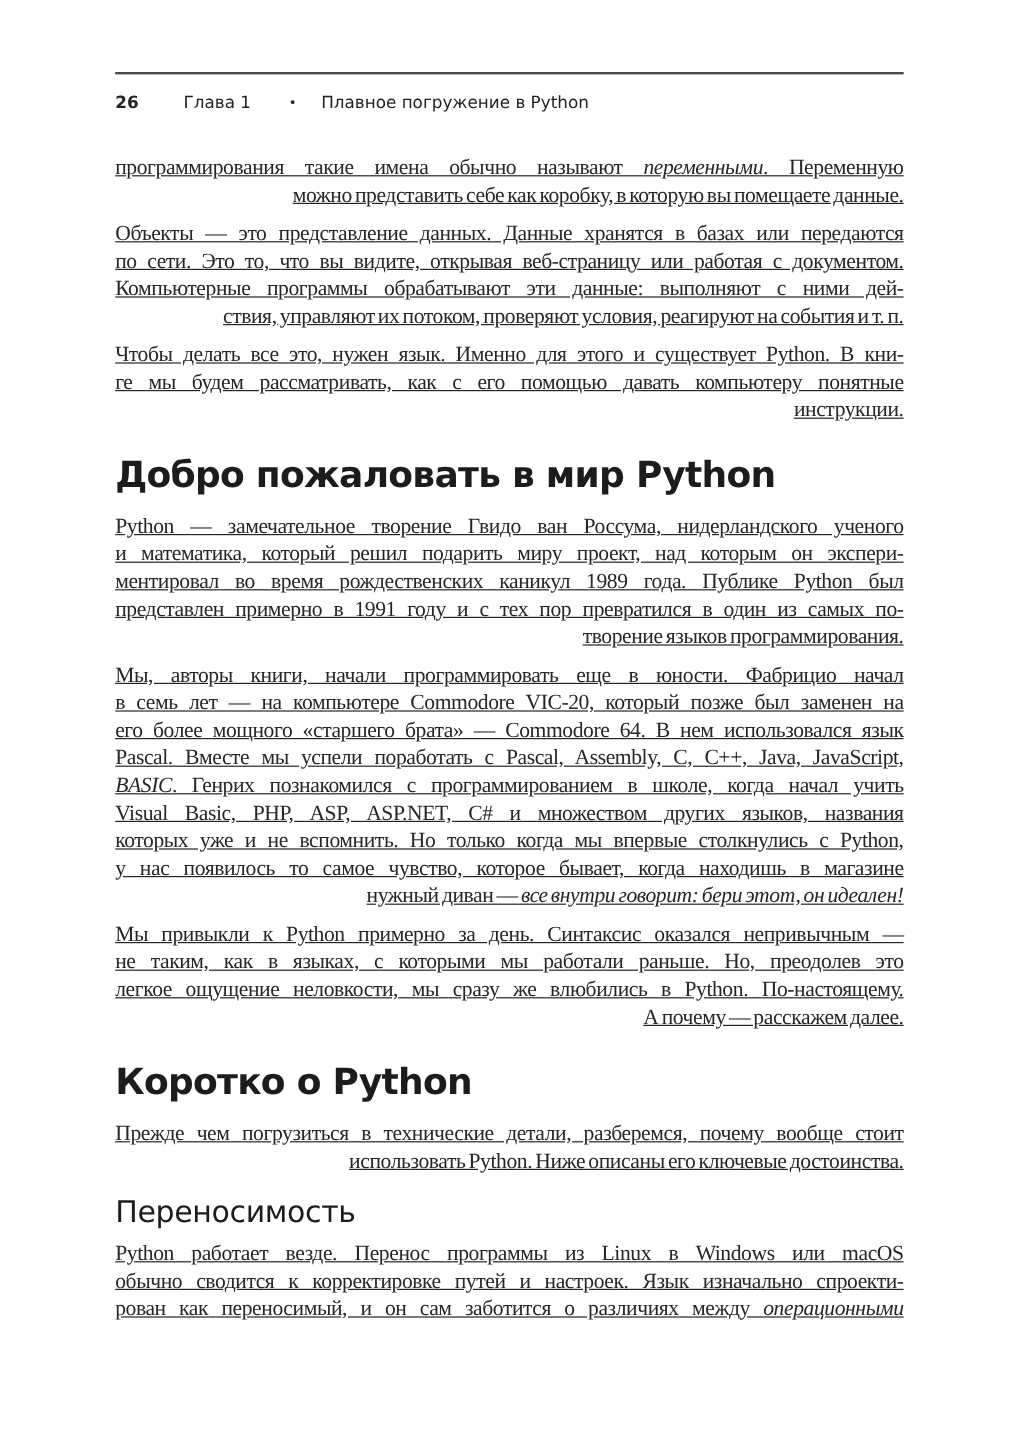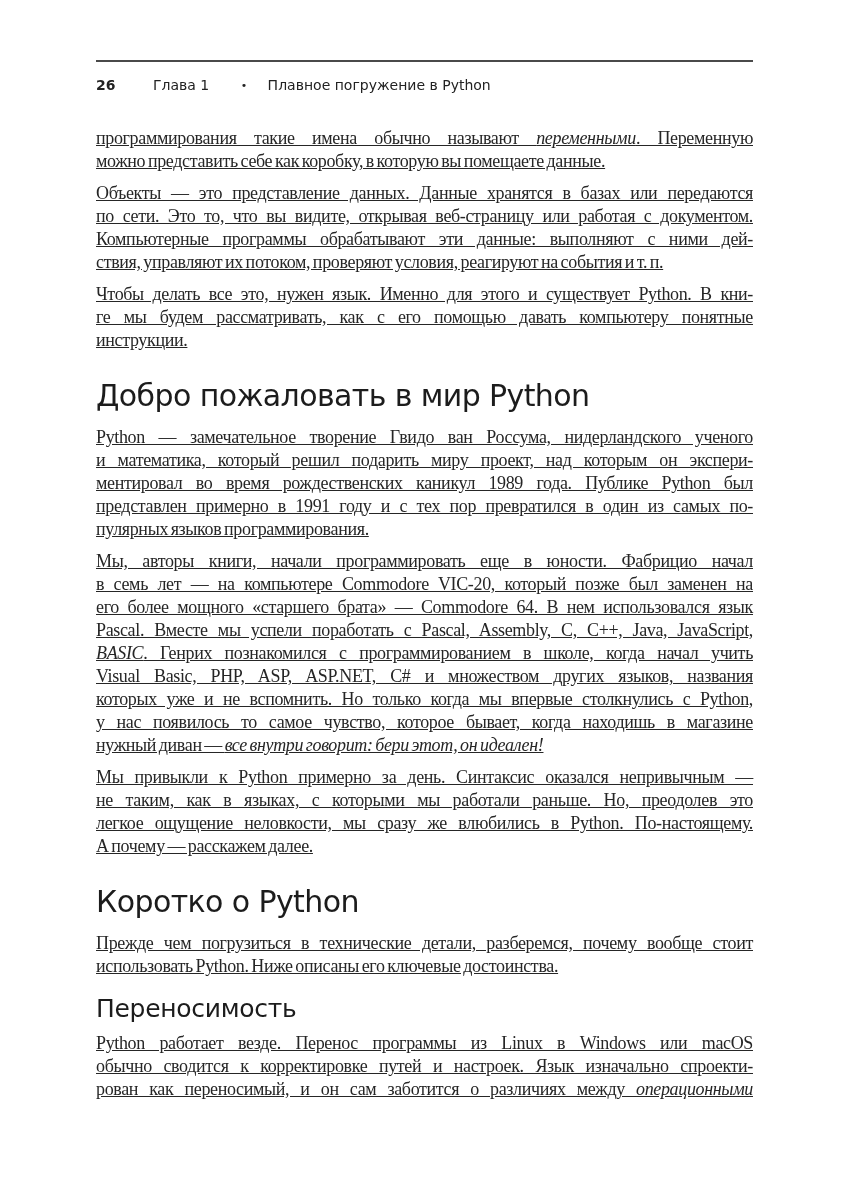--- a/index.html
+++ b/index.html
@@ -31,25 +31,25 @@
   .header-bullet { margin: 0 16px 0 27px; font-size: 11px; vertical-align: 1px; }
   .page-body { margin-top: 32px; }
   .paragraph {
     margin: 0 0 9px 0;
     font-size: 18px;
     line-height: 23px;
     letter-spacing: -0.35px;
     word-spacing: -1.5px;
     text-decoration: underline;
   }
-  .line { text-align: left; }
+  .line { text-align: right; }
   .line.just { text-align: justify; text-align-last: justify; }
   .heading1 {
     font-family: "DejaVu Sans", sans-serif;
-    font-weight: 400;
+    font-weight: 700;
     font-size: 30px;
     line-height: 36px;
     letter-spacing: -0.6px;
     color: #1c1c1c;
     margin: 26px 0 12px 0;
   }
   .heading2 {
     font-family: "DejaVu Sans", sans-serif;
     font-weight: 400;
     font-size: 25px;
@@ -85,21 +85,21 @@
         <div class="line just"><span>Чтобы делать все это, нужен язык. Именно для этого и существует Python. В кни-</span></div>
         <div class="line just"><span>ге мы будем рассматривать, как с его помощью давать компьютеру понятные</span></div>
         <div class="line"><span>инструкции.</span></div>
       </div>
       <div class="heading1">Добро пожаловать в мир Python</div>
       <div class="paragraph">
         <div class="line just"><span>Python — замечательное творение Гвидо ван Россума, нидерландского ученого</span></div>
         <div class="line just"><span>и математика, который решил подарить миру проект, над которым он экспери-</span></div>
         <div class="line just"><span>ментировал во время рождественских каникул 1989 года. Публике Python был</span></div>
         <div class="line just"><span>представлен примерно в 1991 году и с тех пор превратился в один из самых по-</span></div>
-        <div class="line"><span>пулярных языков программирования.</span></div>
+        <div class="line"><span>творение языков программирования.</span></div>
       </div>
       <div class="paragraph">
         <div class="line just"><span>Мы, авторы книги, начали программировать еще в юности. Фабрицио начал</span></div>
         <div class="line just"><span>в семь лет — на компьютере Commodore VIC-20, который позже был заменен на</span></div>
         <div class="line just"><span>его более мощного «старшего брата» — Commodore 64. В нем использовался язык</span></div>
         <div class="line just"><span>Pascal. Вместе мы успели поработать с Pascal, Assembly, C, C++, Java, JavaScript,</span></div>
         <div class="line just"><i>BASIC</i><span>. Генрих познакомился с программированием в школе, когда начал учить</span></div>
         <div class="line just"><span>Visual Basic, PHP, ASP, ASP.NET, C# и множеством других языков, названия</span></div>
         <div class="line just"><span>которых уже и не вспомнить. Но только когда мы впервые столкнулись с Python,</span></div>
         <div class="line just"><span>у нас появилось то самое чувство, которое бывает, когда находишь в магазине</span></div>

